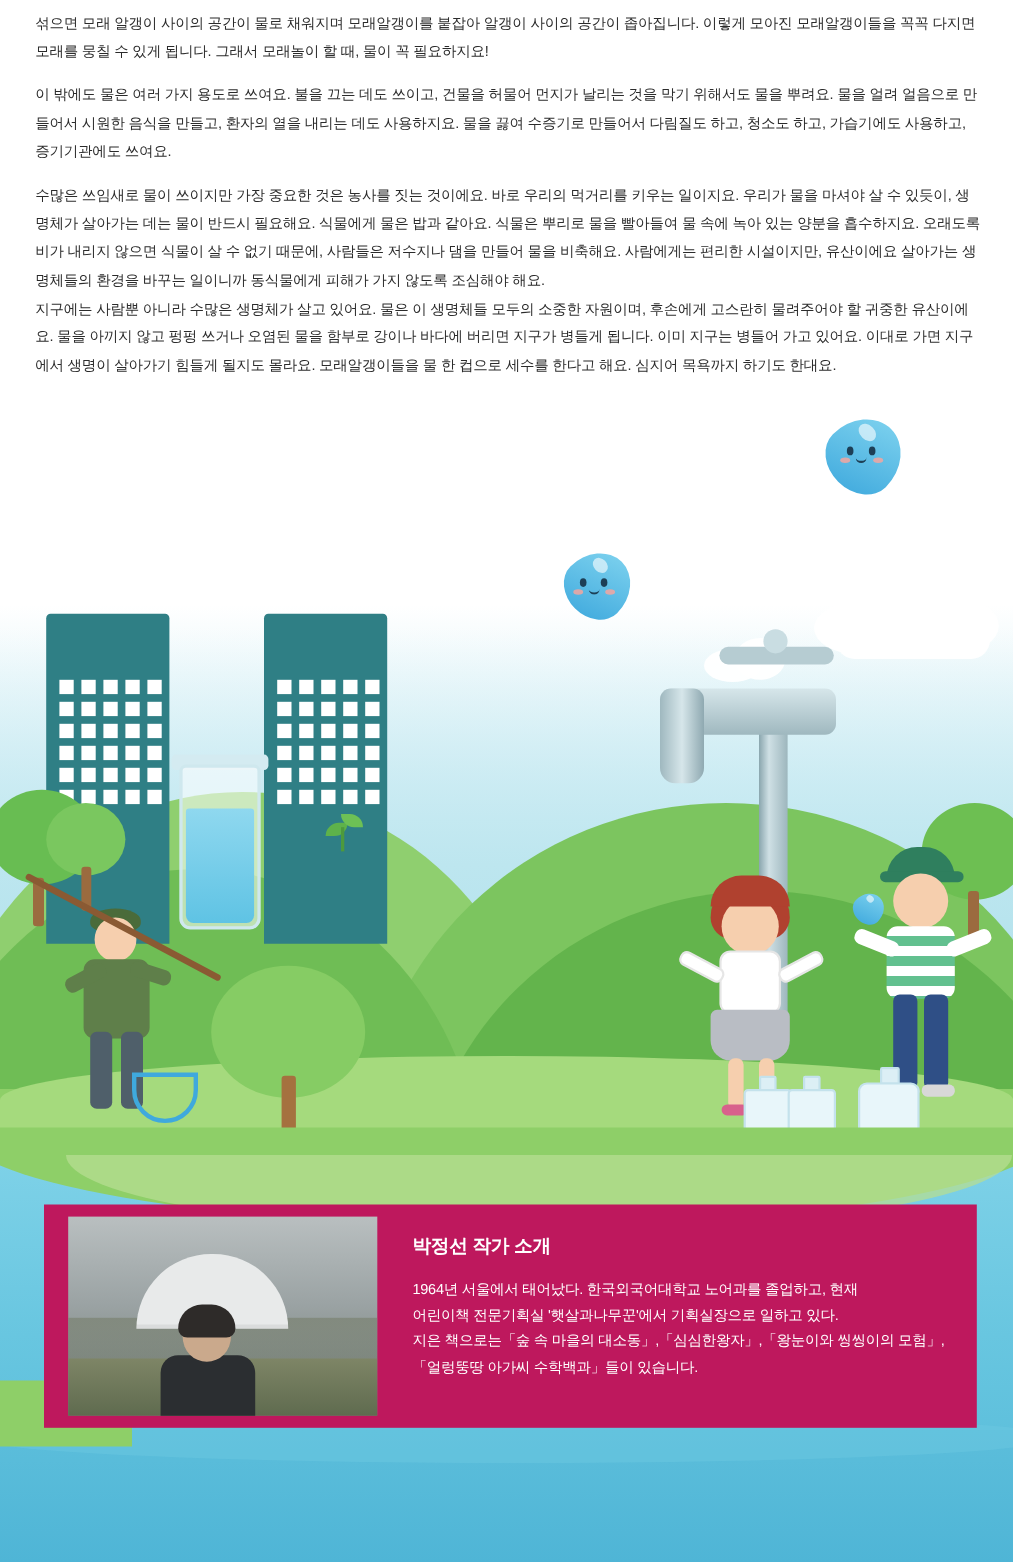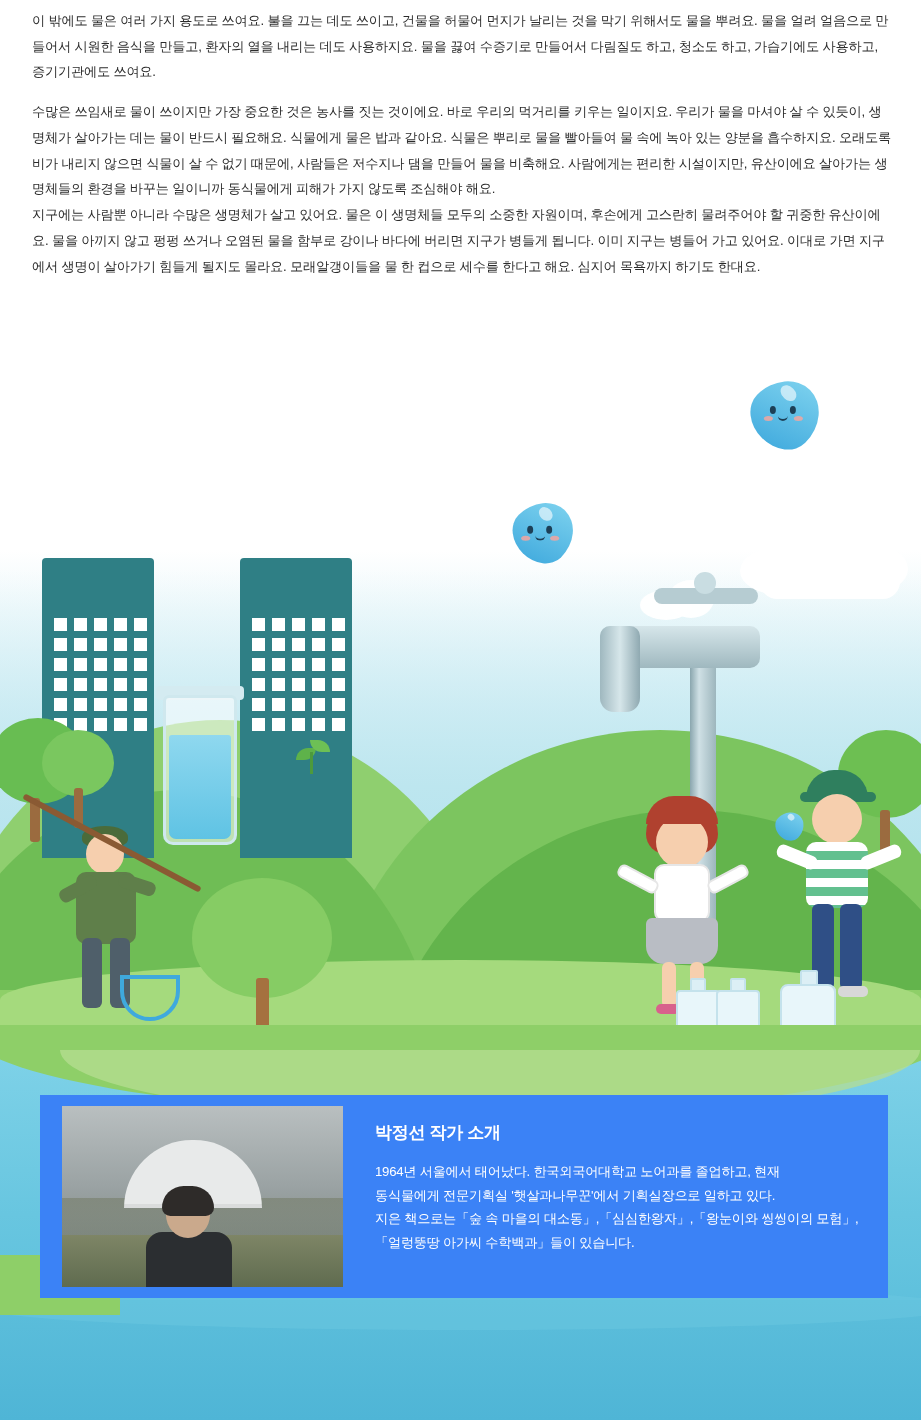--- a/index.html
+++ b/index.html
@@ -179,21 +179,21 @@
     position: absolute; background: #dceff5; border: 2px solid #c4e2ec; border-radius: 2px;
   }
 
   
   .author-box {
     position: absolute;
     left: 40px;
     top: 1095px;
     width: 848px;
     height: 203px;
-    background: #3b82f6;
+    background: #be185d;
     z-index: 40;
     display: flex;
     align-items: flex-start;
   }
   .author-photo {
     width: 281px;
     height: 181px;
     margin: 11px 0 0 22px;
     flex: 0 0 auto;
     background: linear-gradient(180deg, #b9bfc0 0%, #9aa2a3 45%, #6f7a6d 100%);
@@ -464,37 +464,38 @@
     <div class="water-edge"></div>
     <div class="shore"></div>
   </div>
 
   <div class="bottom-band">
     <div class="band-wave"></div>
   </div>
   <div class="left-land"></div>
 
   <div class="body-text">
+    <p class="para">섞으면 모래 알갱이 사이의 공간이 물로 채워지며 모래알갱이를 붙잡아 알갱이 사이의 공간이 좁아집니다. 이렇게 모아진 모래알갱이들을 꼭꼭 다지면 모래를 뭉칠 수 있게 됩니다. 그래서 모래놀이 할 때, 물이 꼭 필요하지요!</p>
     <p class="para">이 밖에도 물은 여러 가지 용도로 쓰여요. 불을 끄는 데도 쓰이고, 건물을 허물어 먼지가 날리는 것을 막기 위해서도 물을 뿌려요. 물을 얼려 얼음으로 만들어서 시원한 음식을 만들고, 환자의 열을 내리는 데도 사용하지요. 물을 끓여 수증기로 만들어서 다림질도 하고, 청소도 하고, 가습기에도 사용하고, 증기기관에도 쓰여요.</p>
     <p class="para tight">수많은 쓰임새로 물이 쓰이지만 가장 중요한 것은 농사를 짓는 것이에요. 바로 우리의 먹거리를 키우는 일이지요. 우리가 물을 마셔야 살 수 있듯이, 생명체가 살아가는 데는 물이 반드시 필요해요. 식물에게 물은 밥과 같아요. 식물은 뿌리로 물을 빨아들여 물 속에 녹아 있는 양분을 흡수하지요. 오래도록 비가 내리지 않으면 식물이 살 수 없기 때문에, 사람들은 저수지나 댐을 만들어 물을 비축해요. 사람에게는 편리한 시설이지만, 유산이에요 살아가는 생명체들의 환경을 바꾸는 일이니까 동식물에게 피해가 가지 않도록 조심해야 해요.</p>
     <p class="para tight">지구에는 사람뿐 아니라 수많은 생명체가 살고 있어요. 물은 이 생명체들 모두의 소중한 자원이며, 후손에게 고스란히 물려주어야 할 귀중한 유산이에요. 물을 아끼지 않고 펑펑 쓰거나 오염된 물을 함부로 강이나 바다에 버리면 지구가 병들게 됩니다. 이미 지구는 병들어 가고 있어요. 이대로 가면 지구에서 생명이 살아가기 힘들게 될지도 몰라요. 모래알갱이들을 물 한 컵으로 세수를 한다고 해요. 심지어 목욕까지 하기도 한대요.</p>
   </div>
 
   <div class="author-box">
     <div class="author-photo">
       <div class="photo-trees"></div>
       <div class="photo-ground"></div>
       <div class="photo-umbrella"></div>
       <div class="photo-umbrella-stick"></div>
       <div class="photo-person-body"></div>
       <div class="photo-person-head"></div>
       <div class="photo-person-hair"></div>
     </div>
     <div class="author-text">
       <div class="author-title">박정선 작가 소개</div>
       <div class="author-line">1964년 서울에서 태어났다. 한국외국어대학교 노어과를 졸업하고, 현재</div>
-      <div class="author-line">동식물에게 전문기획실 '햇살과나무꾼'에서 기획실장으로 일하고 있다.</div>
+      <div class="author-line">어린이책 전문기획실 '햇살과나무꾼'에서 기획실장으로 일하고 있다.</div>
       <div class="author-line">지은 책으로는「숲 속 마을의 대소동」,「심심한왕자」,「왕눈이와 씽씽이의 모험」,</div>
       <div class="author-line">「얼렁뚱땅 아가씨 수학백과」들이 있습니다.</div>
     </div>
   </div>
 
 </div>
 
 </body></html>

